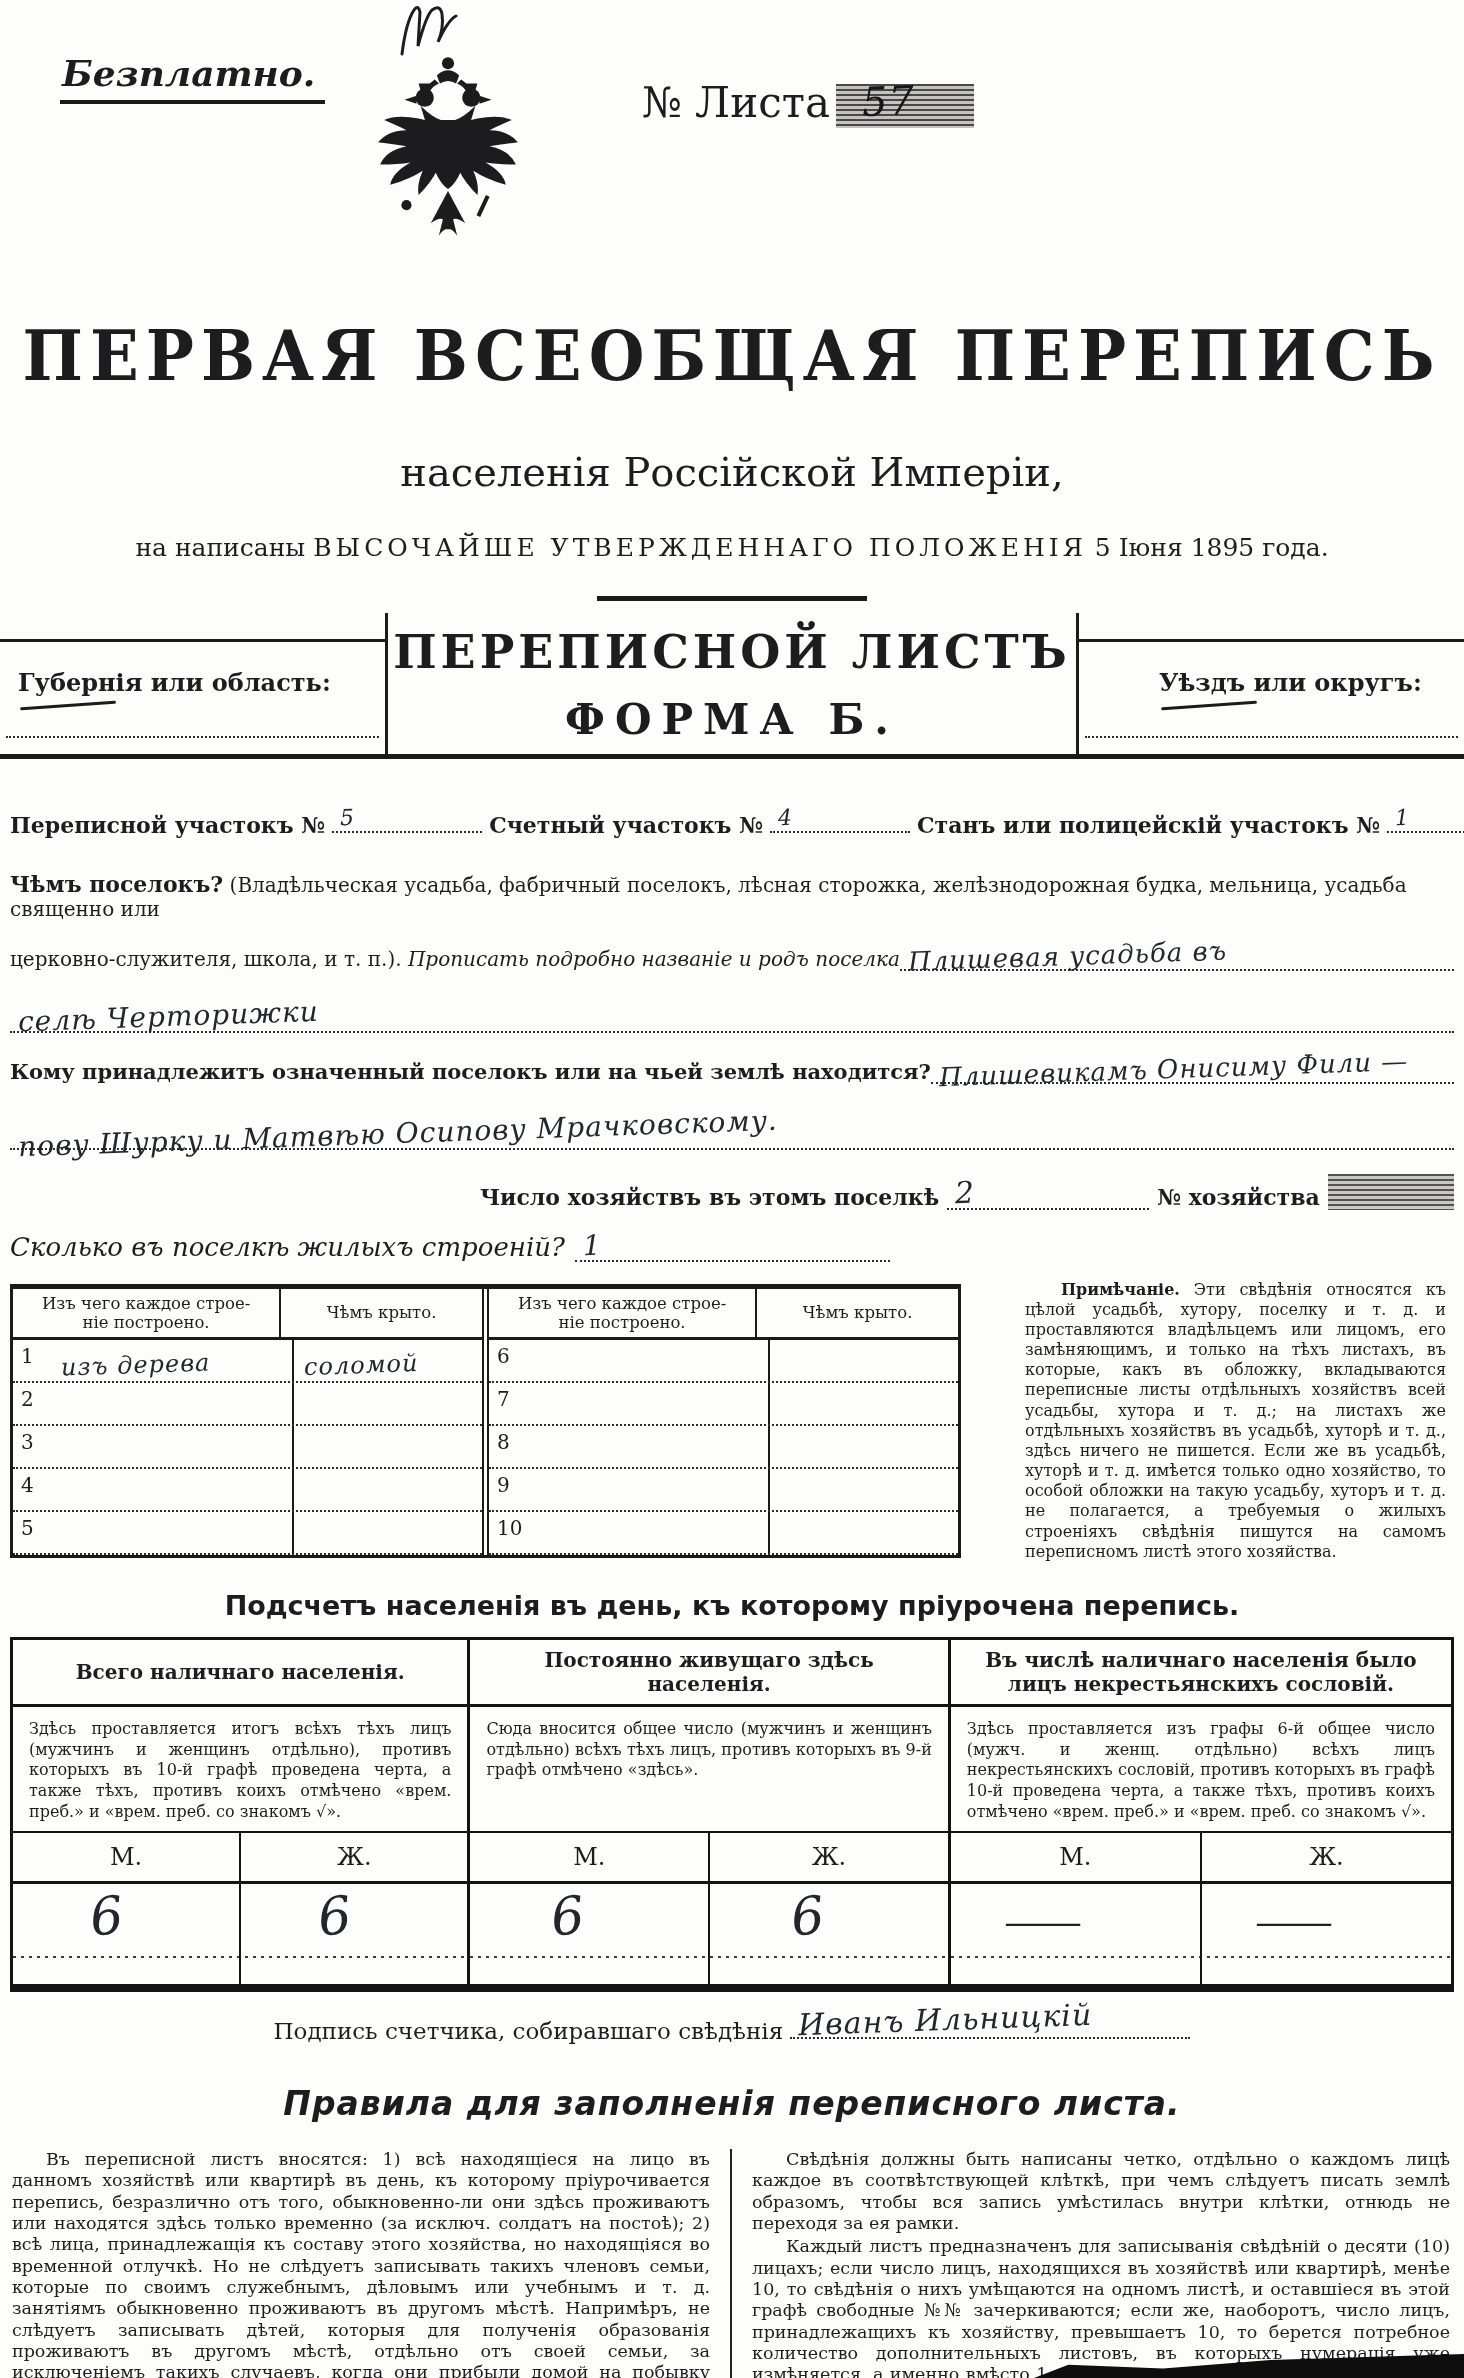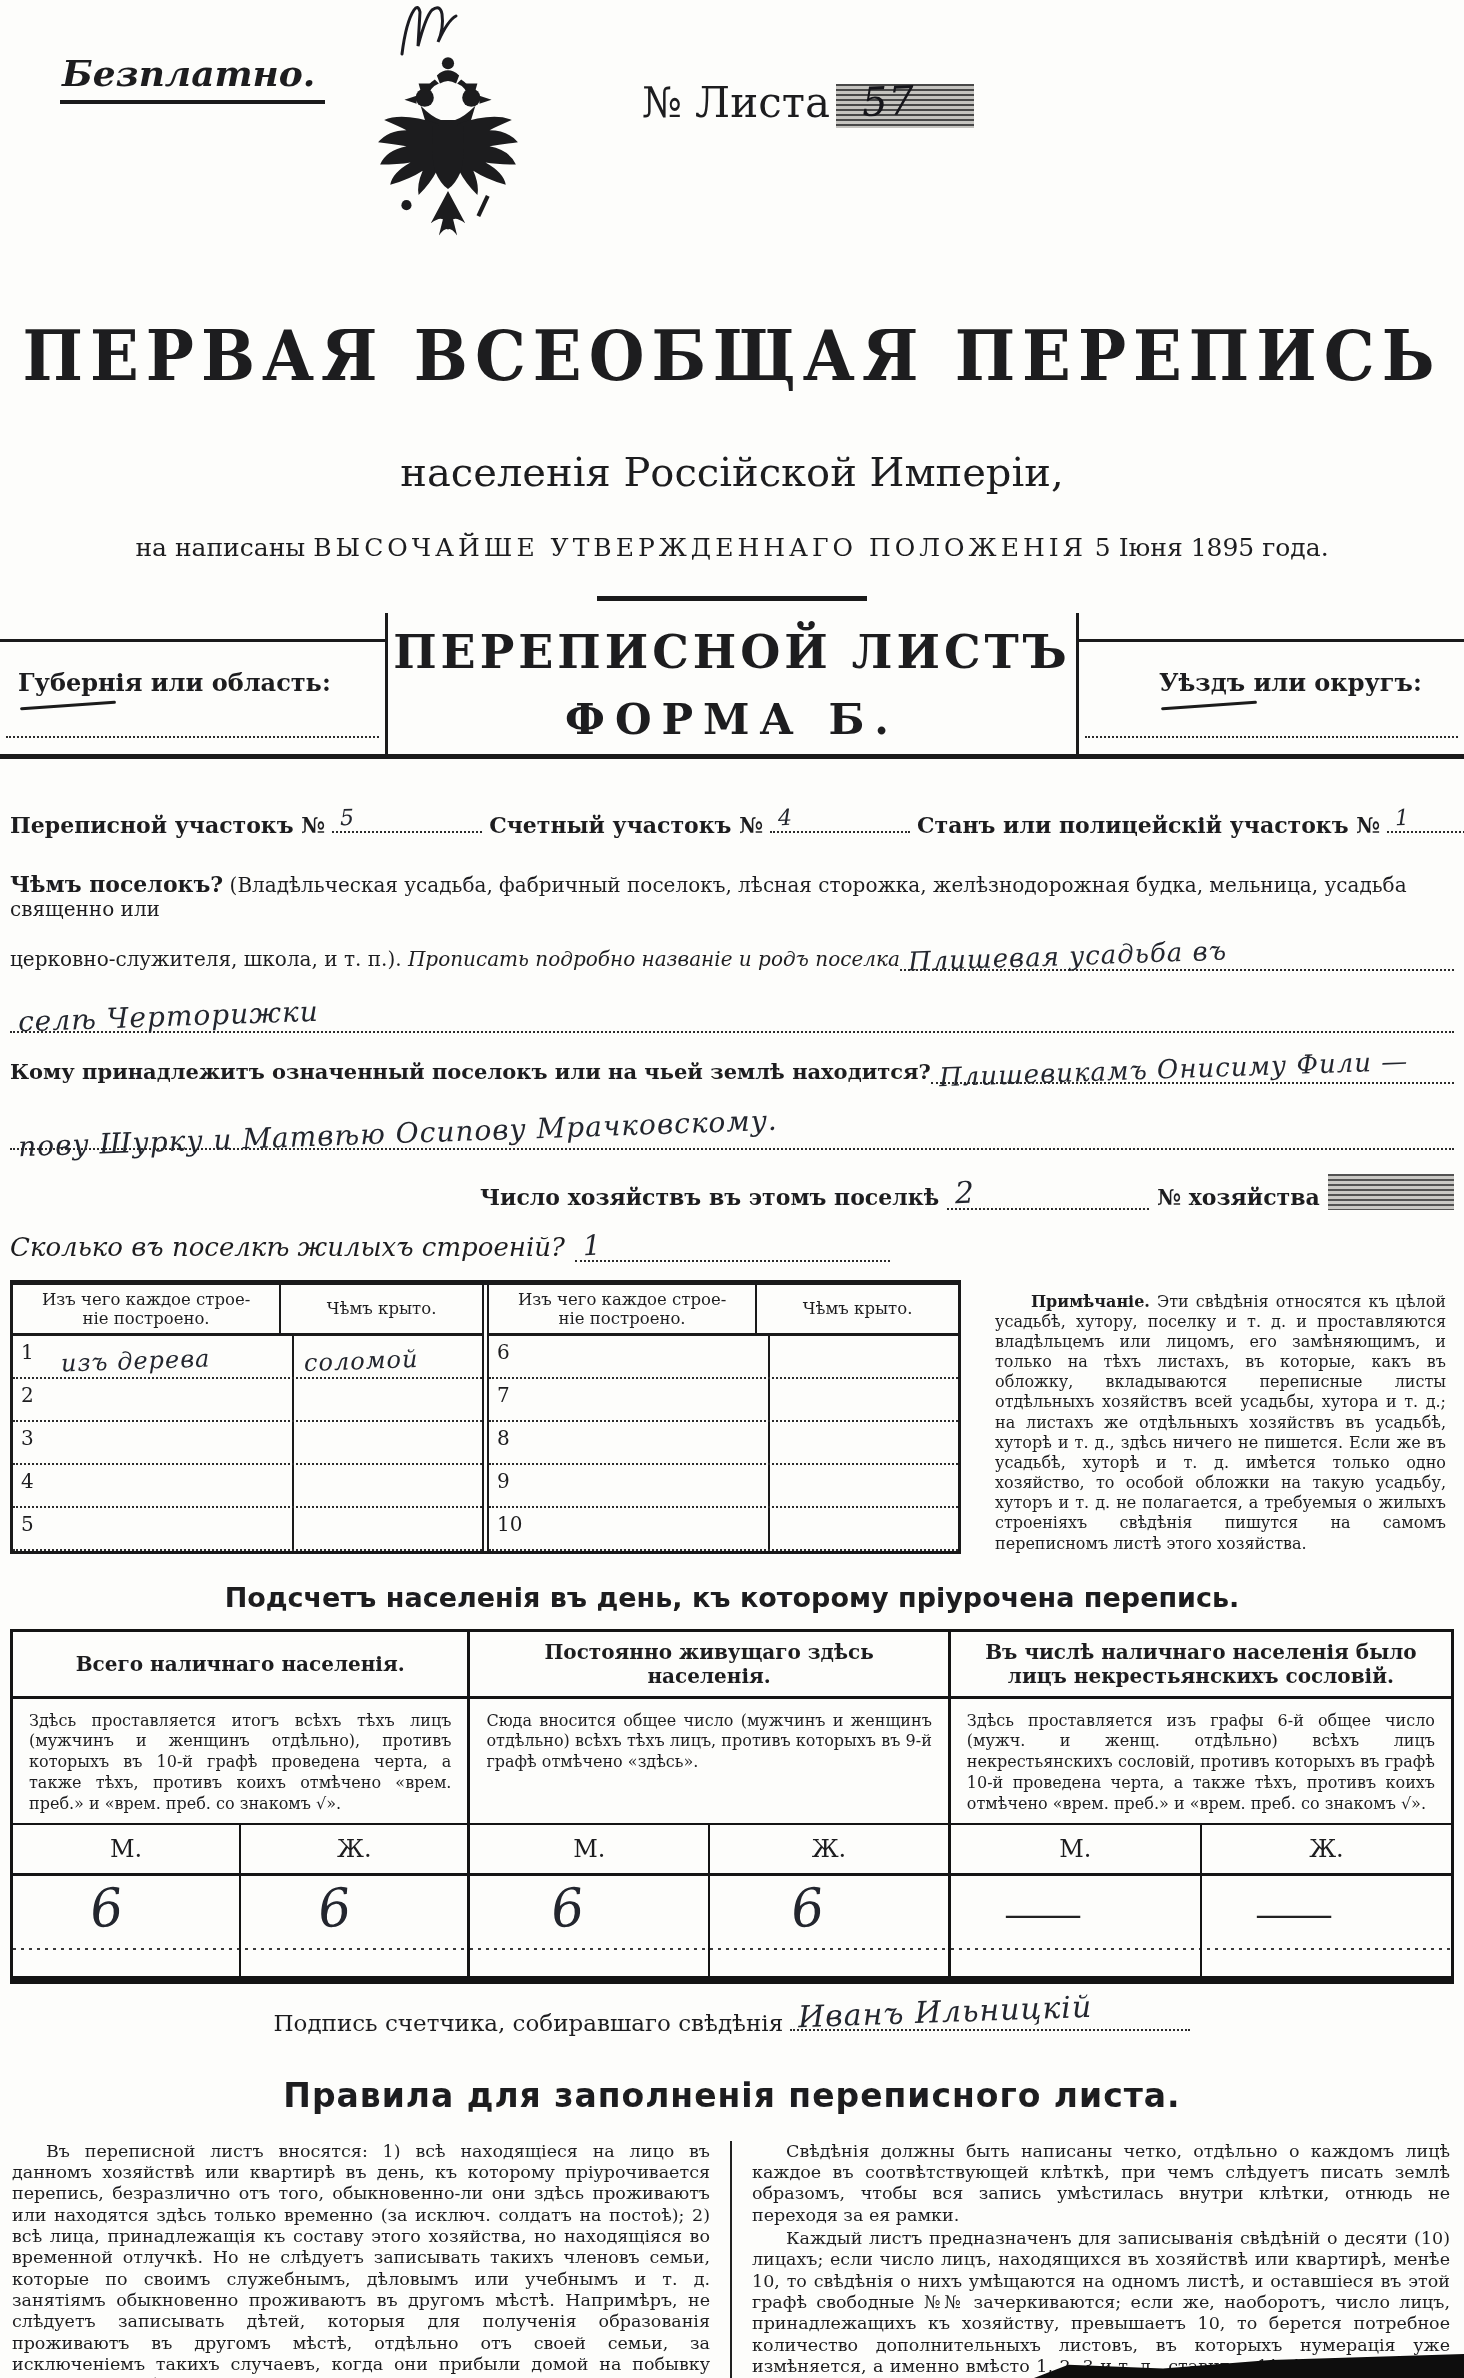--- a/index.html
+++ b/index.html
@@ -57,21 +57,21 @@
   .qline .b{font-size:22px;}
   .hwline{margin-top:26px; display:flex;}
   .hwline .fill{flex:1;}
   .households{display:flex; margin-top:24px; padding-left:470px; font-size:22px; align-items:flex-end;}
   .households .fill{width:240px; margin:0 8px;}
   .hatch2{display:inline-block; width:150px; height:36px; margin-left:8px; vertical-align:middle;
      background:repeating-linear-gradient(to bottom, rgba(40,40,40,.8) 0 2px, rgba(150,148,142,.5) 2px 5px);}
   .buildq{font-size:26px; font-style:italic; margin-top:22px; display:flex; width:880px;}
   .buildq .fill{flex:1; margin-left:10px;}
   
-  .btrow{display:flex; margin:18px 10px 0 10px; align-items:flex-end;}
+  .btrow{display:flex; margin:18px 10px 0 10px; align-items:center;gap:30px;}
   .btable{width:945px; border:3px solid #1a1a1a; border-top-width:5px; display:flex;}
   .bhalf{width:50%; display:flex; flex-direction:column;}
   .bhalf + .bhalf{border-left:7px double #1a1a1a;}
   .bhead{display:flex; border-bottom:3px solid #1a1a1a; height:48px; font-size:16.5px; text-align:center; align-items:center;}
   .bhead .c1{width:57%; border-right:2px solid #1a1a1a; align-self:stretch; display:flex; align-items:center; justify-content:center; white-space:pre-line;}
   .bhead .c2{width:43%;}
   .brow{display:flex; height:41px; position:relative;}
   .brow .num{width:30px; font-size:20px; padding:4px 0 0 8px;}
   .brow .bc{flex:1; border-right:2px solid #1a1a1a; position:relative;}
   .brow .rc{width:40%; position:relative;}
@@ -98,21 +98,21 @@
   .ctvals div{width:50%; position:relative;}
   .ctvals div + div{border-left:2px solid #141414;}
   .hw-num{position:absolute; left:34%; top:2px; font-size:52px; transform:rotate(-6deg);}
   .dash-text{position:absolute; left:30%; top:18px; font-size:34px; transform:scaleX(2.4); color:#222;}
   
   .sig{margin-top:26px; text-align:center; font-size:23px;}
   .sig .fill{width:400px; text-align:left;}
   .sig .hw{font-size:30px; bottom:0px;}
   
   .rules-title{margin-top:40px; text-align:center; font-family:"DejaVu Sans","Liberation Sans",sans-serif;
-     font-size:33px; font-weight:bold; letter-spacing:1px;}
+     font-size:33px; font-weight:bold; letter-spacing:1px;font-style:italic;}
   .rules{display:flex; margin:26px 6px 0 6px;}
   .rcol{width:50%; font-size:17.5px; line-height:1.22; text-align:justify;}
   .rcol.left{padding:0 20px 0 6px;}
   .rcol.right{border-left:2px solid #222; padding:0 8px 0 20px;}
   .rcol p{margin:0; text-indent:34px;}
   .rcol p + p{margin-top:2px;}
   .corner-tear{position:absolute; bottom:0; right:0; width:430px; height:24px; background:#0e0e0e;
      clip-path:polygon(0 100%, 8% 45%, 30% 60%, 55% 25%, 100% 0, 100% 100%);}
 </style>
 </head>

